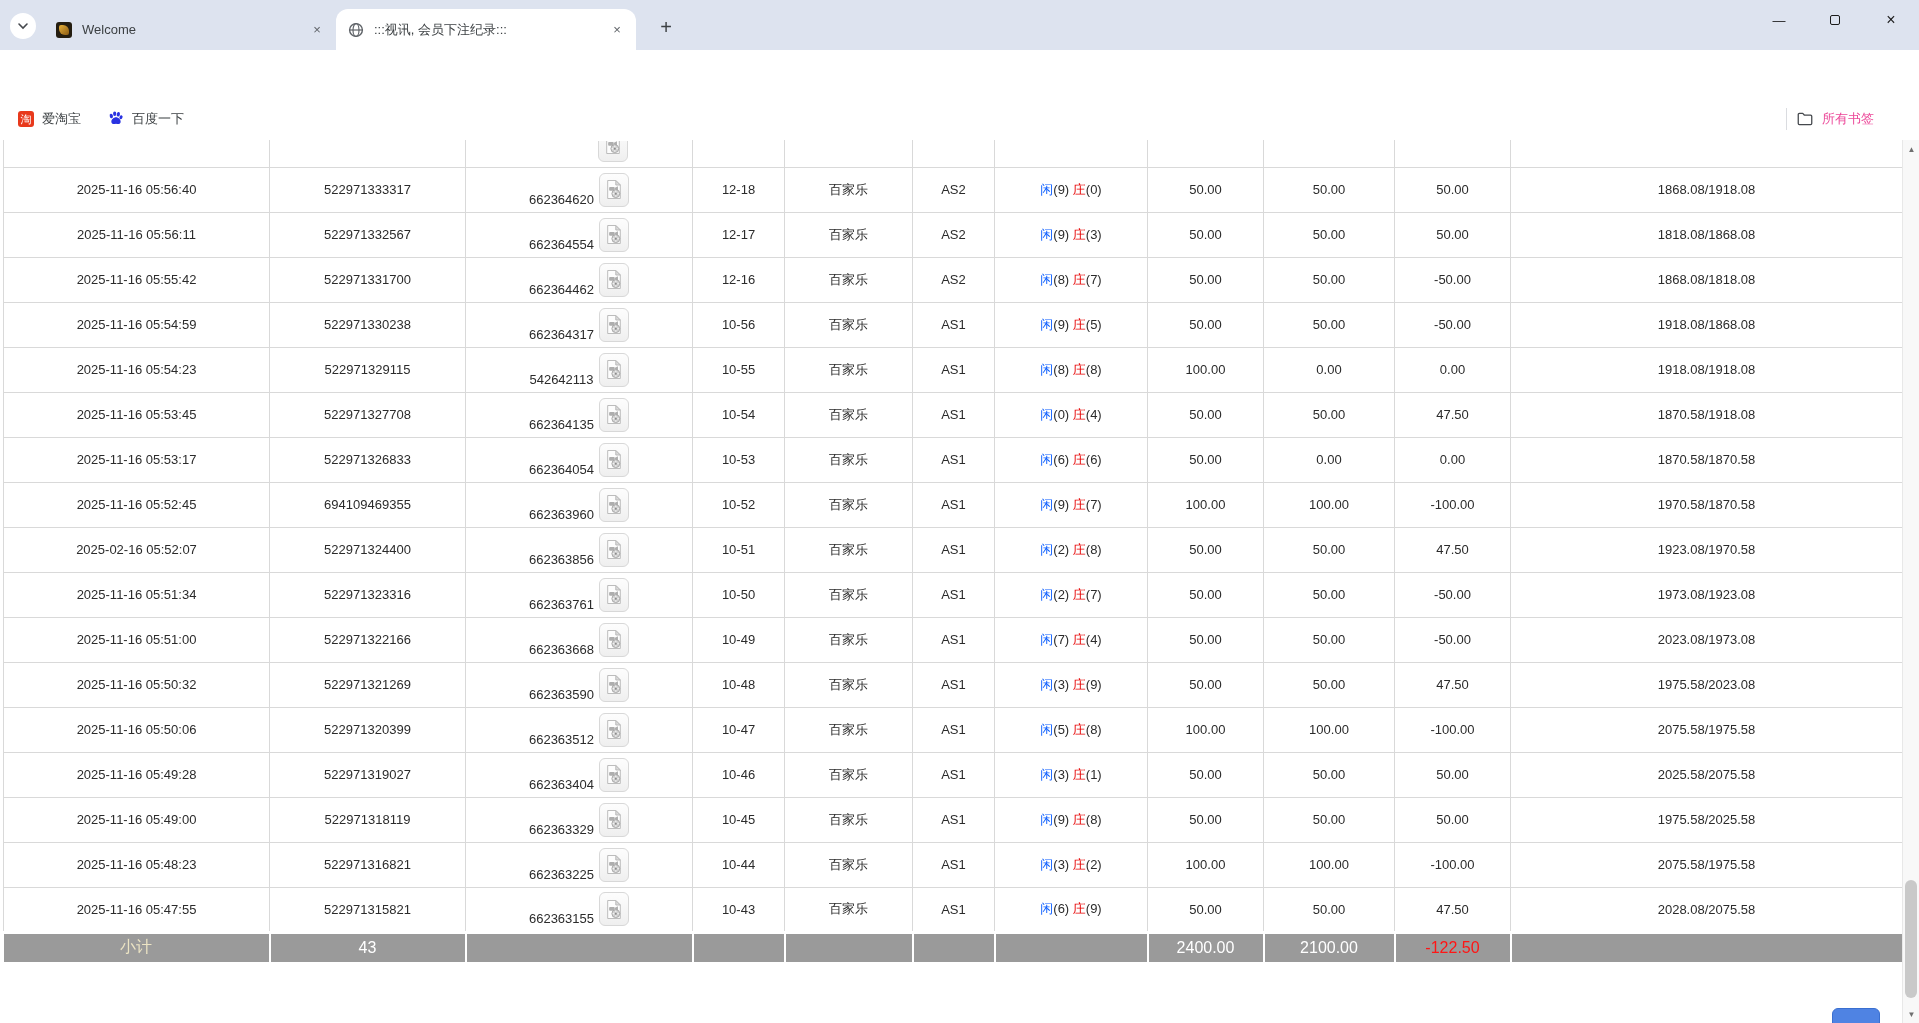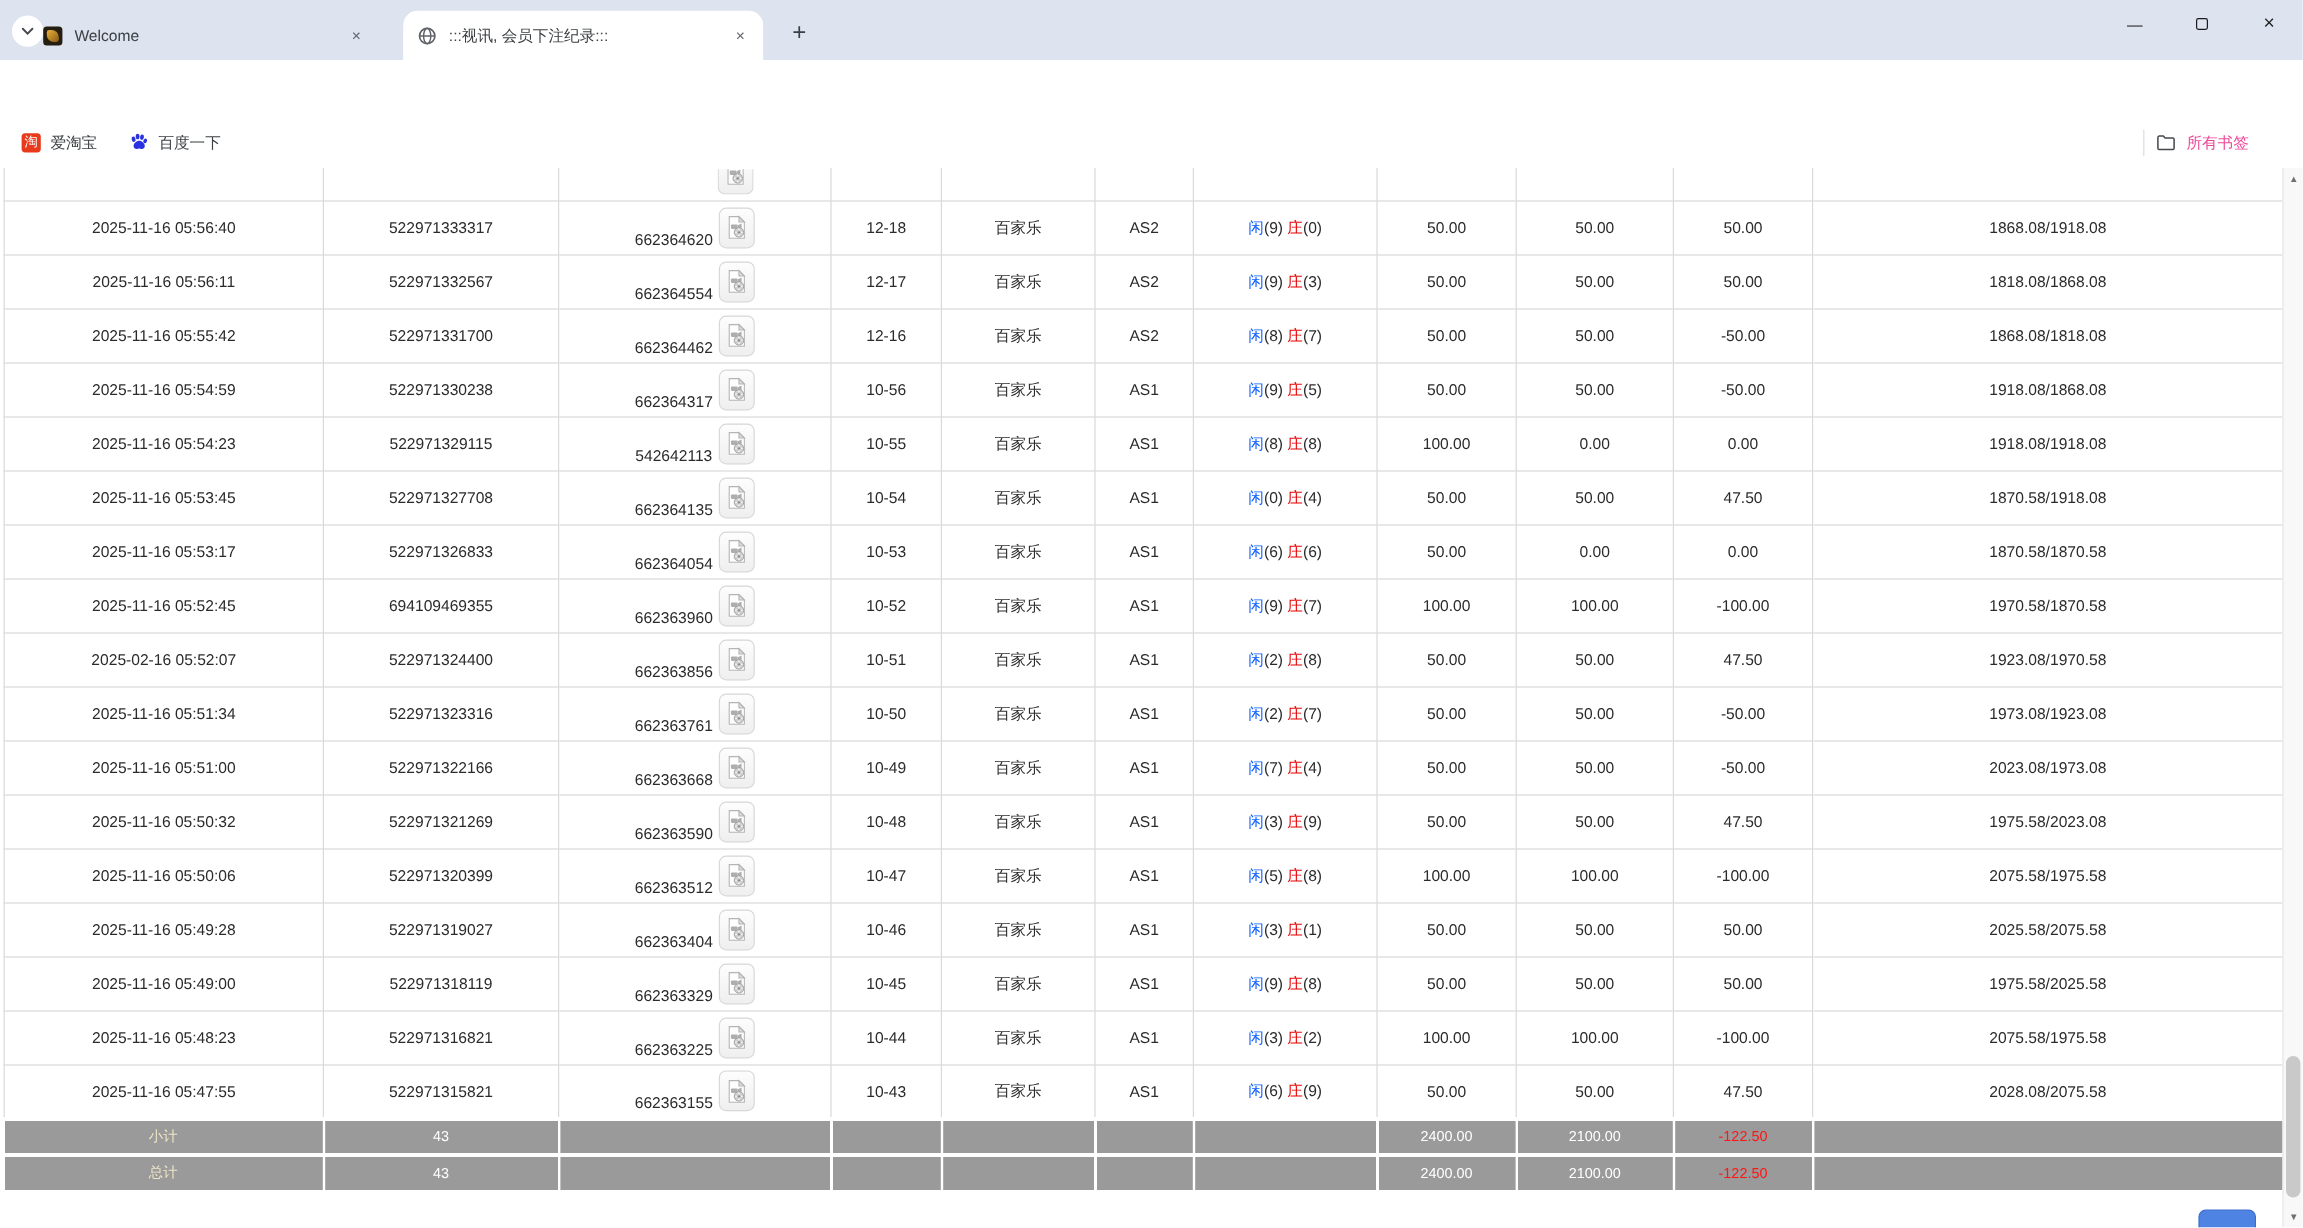--- a/index.html
+++ b/index.html
@@ -5,21 +5,21 @@
   * { margin:0; padding:0; box-sizing:border-box; }
   html,body { width:1919px; height:1023px; overflow:hidden; background:#fff;
     font-family:"Liberation Sans","DejaVu Sans",sans-serif; }
   .window { position:relative; width:1919px; height:1023px; }
 
   
   .tabstrip { position:absolute; left:0; top:0; width:100%; height:50px; background:#dde3ef; }
   .tab-search { position:absolute; left:10px; top:13px; width:26px; height:26px; border-radius:50%;
     background:#fff; display:flex; align-items:center; justify-content:center; }
   .tab { position:absolute; top:9px; height:41px; display:flex; align-items:center; padding:0 10px 0 12px; }
-  .tab.inactive { left:24px; width:292px; }
+  .tab.inactive { left:44px; width:292px; }
   .tab.active { left:336px; width:300px; background:#fff; border-radius:12px 12px 0 0; }
   .favicon { width:16px; height:16px; flex:0 0 16px; margin-right:10px; }
   .fav-horse { background:#241d10; border-radius:3px; position:relative; overflow:hidden; }
   .fav-horse::after { content:""; position:absolute; left:3px; top:3px; width:10px; height:10px;
     background:linear-gradient(135deg,#e8b23a,#8a5a13); border-radius:2px 6px 2px 6px; }
   .tab-title { font-size:13px; color:#3c4043; white-space:nowrap; overflow:hidden;
     text-overflow:ellipsis; flex:1; }
   .tab-close { width:18px; height:18px; border-radius:50%; display:flex; align-items:center;
     justify-content:center; color:#5f6368; font-size:13px; margin-left:8px; flex:0 0 18px; }
   .newtab { position:absolute; left:652px; top:13px; width:28px; height:28px; border-radius:50%;
@@ -63,21 +63,21 @@
   .round-wrap { display:flex; align-items:flex-end; justify-content:center; gap:5px; }
   .video-btn { width:30px; height:34px; border:1px solid #d8d8d8; border-radius:6px;
     background:linear-gradient(#fdfdfd,#efefef); display:flex; align-items:center; justify-content:center; }
   .icon-clip { position:absolute; left:132px; bottom:5px; width:30px; height:21px; overflow:hidden; }
   .icon-clip .video-btn { position:absolute; left:0; bottom:0; }
   .c-blue { color:#0a5dff; }
   .c-red  { color:#f00000; }
   .p-lab  { color:#0a5dff; }
   .b-lab  { color:#e60000; }
   tr.summary td { height:30px; background:#9a9a9a; border:none; border-top:3px solid #fff;
-    border-right:2px solid #fff; color:#fff; font-size:12px; }
+    border-right:2px solid #fff; color:#fff; font-size:16px; }
   tr.summary td:last-child { border-right:none; }
   tr.summary .sum-label { color:#ece4c4; }
   tr.summary .c-red { color:#ff1515; }
 
   
   .scrollbar { position:absolute; right:0; top:0; width:17px; height:883px; background:#f8f8f8;
     border-left:1px solid #e8e8e8; }
   .sb-arrow { position:absolute; left:0; width:17px; height:16px; color:#6f6f6f; font-size:8px;
     display:flex; align-items:center; justify-content:center; }
   .sb-up { top:1px; } .sb-down { bottom:1px; }
@@ -801,33 +801,20 @@
             <td></td>
             <td></td>
             <td></td>
             <td></td>
             <td></td>
             <td>2400.00</td>
             <td>2100.00</td>
             <td class="c-red">-122.50</td>
             <td></td>
           </tr>
-          <tr class="summary">
-            <td class="sum-label">总计</td>
-            <td>43</td>
-            <td></td>
-            <td></td>
-            <td></td>
-            <td></td>
-            <td></td>
-            <td>2400.00</td>
-            <td>2100.00</td>
-            <td class="c-red">-122.50</td>
-            <td></td>
-          </tr>
         </tbody>
     </table>
 
     <div class="fab"></div>
 
     <div class="scrollbar">
       <div class="sb-arrow sb-up">▲</div>
       <div class="sb-thumb"></div>
       <div class="sb-arrow sb-down">▼</div>
     </div>

